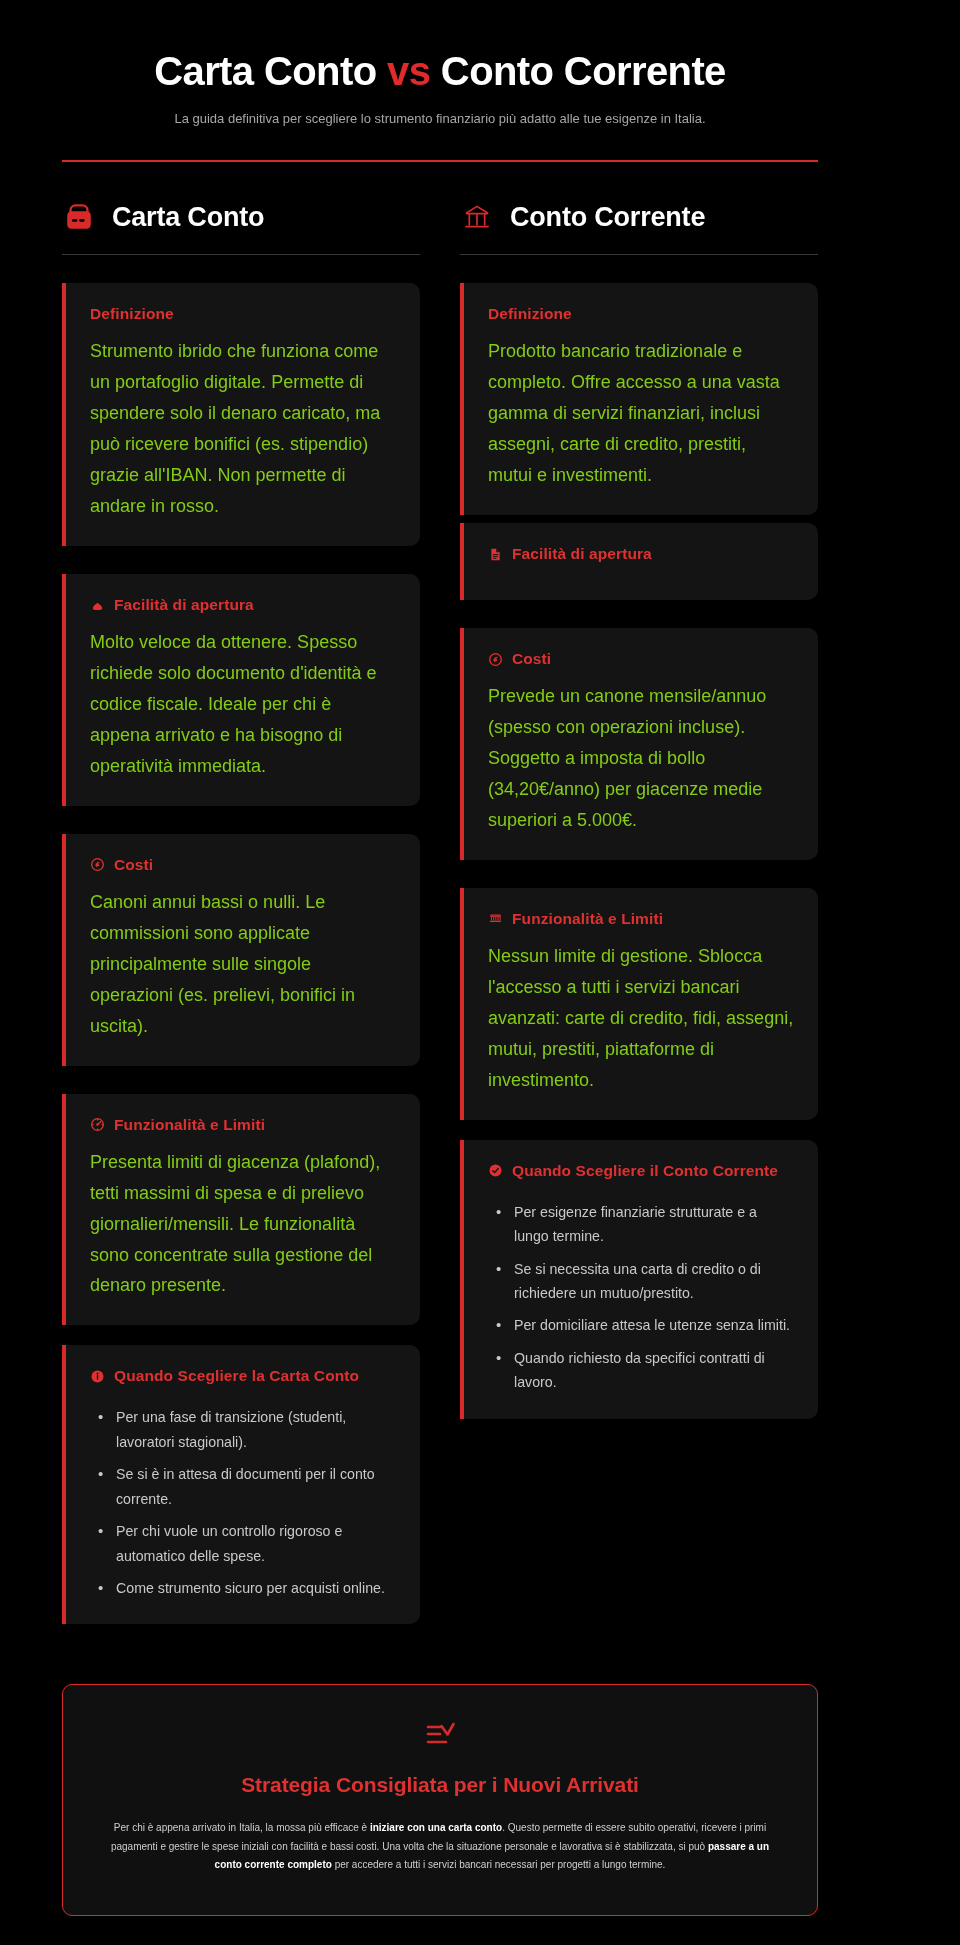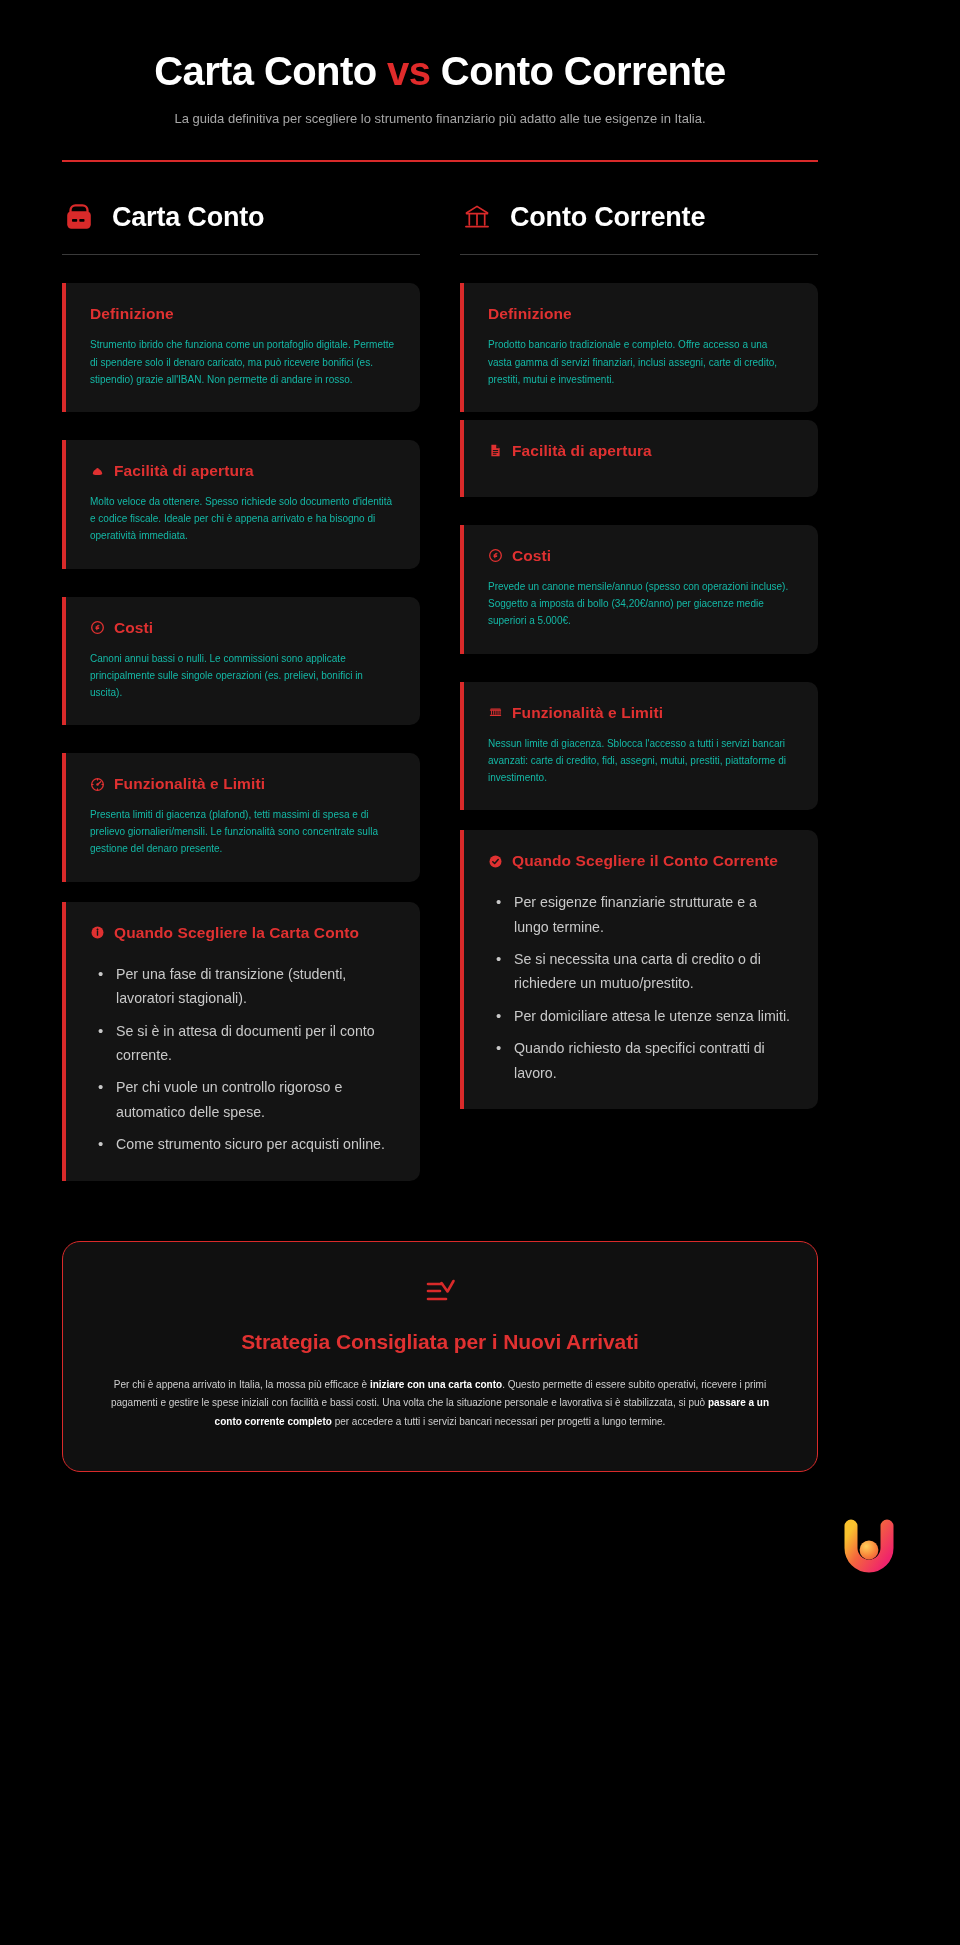--- a/index.html
+++ b/index.html
@@ -79,22 +79,22 @@
     gap: 9px;
     color: #e03131;
     font-size: 15.5px;
     font-weight: 700;
     letter-spacing: 0.1px;
     margin-bottom: 13px;
   }
   .card-title .ci { line-height: 0; flex: 0 0 auto; display: inline-block; }
 
   .card-body {
-    color: #14b8a6;
-    font-size: 10px;
+    color: #84cc16;
+    font-size: 18px;
     line-height: 1.72;
   }
 
   ul.card-list { list-style: none; margin-top: 20px; }
   ul.card-list li {
     color: #c9c9c9;
     font-size: 14.2px;
     line-height: 1.72;
     padding-left: 26px;
     position: relative;
@@ -111,21 +111,21 @@
   }
 
   
   .spacer-8  { height: 8px; }
   .spacer-20 { height: 20px; }
 
   
   .strategy {
     margin-top: 60px;
     border: 1px solid #d92a2a;
-    border-radius: 18px;
+    border-radius: 10px;
     background: #101010;
     padding: 34px 42px 40px;
     text-align: center;
   }
   .strategy-icon { line-height: 0; margin-bottom: 22px; }
   .strategy-title {
     color: #e03131;
     font-size: 21px;
     font-weight: 700;
     margin-bottom: 22px;
@@ -303,21 +303,21 @@
             <span class="ci">
               <svg width="15" height="15" viewBox="0 0 16 16">
                 <path d="M2.6 5.4 h10.8" stroke="#e03131" stroke-width="1.3" stroke-linecap="round"></path>
                 <path d="M3.1 4.2 h9.8" stroke="#e03131" stroke-width="1.1" stroke-linecap="round"></path>
                 <path d="M3.8 6.2 v3.6 M6.1 6.2 v3.6 M8.4 6.2 v3.6 M10.7 6.2 v3.6 M12.9 6.2 v3.6" stroke="#e03131" stroke-width="1.05" stroke-linecap="round"></path>
                 <path d="M2.6 11 h10.8" stroke="#e03131" stroke-width="1.4" stroke-linecap="round"></path>
               </svg>
             </span>
             <span>Funzionalità e Limiti</span>
           </div>
-          <div class="card-body">Nessun limite di giacenza. Sblocca l'accesso a tutti i servizi bancari avanzati: carte di credito, fidi, assegni, mutui, prestiti, piattaforme di investimento.</div>
+          <div class="card-body">Nessun limite di gestione. Sblocca l'accesso a tutti i servizi bancari avanzati: carte di credito, fidi, assegni, mutui, prestiti, piattaforme di investimento.</div>
         </div>
 
         <div class="spacer-20"></div>
 
         <div class="card">
           <div class="card-title">
             <span class="ci">
               <svg width="15" height="15" viewBox="0 0 16 16">
                 <circle cx="8" cy="8" r="6.4" fill="#e03131"></circle>
                 <path d="M5.1 8.2 L7.1 10.2 L10.9 5.9" fill="none" stroke="#141414" stroke-width="1.6" stroke-linecap="round" stroke-linejoin="round"></path>

